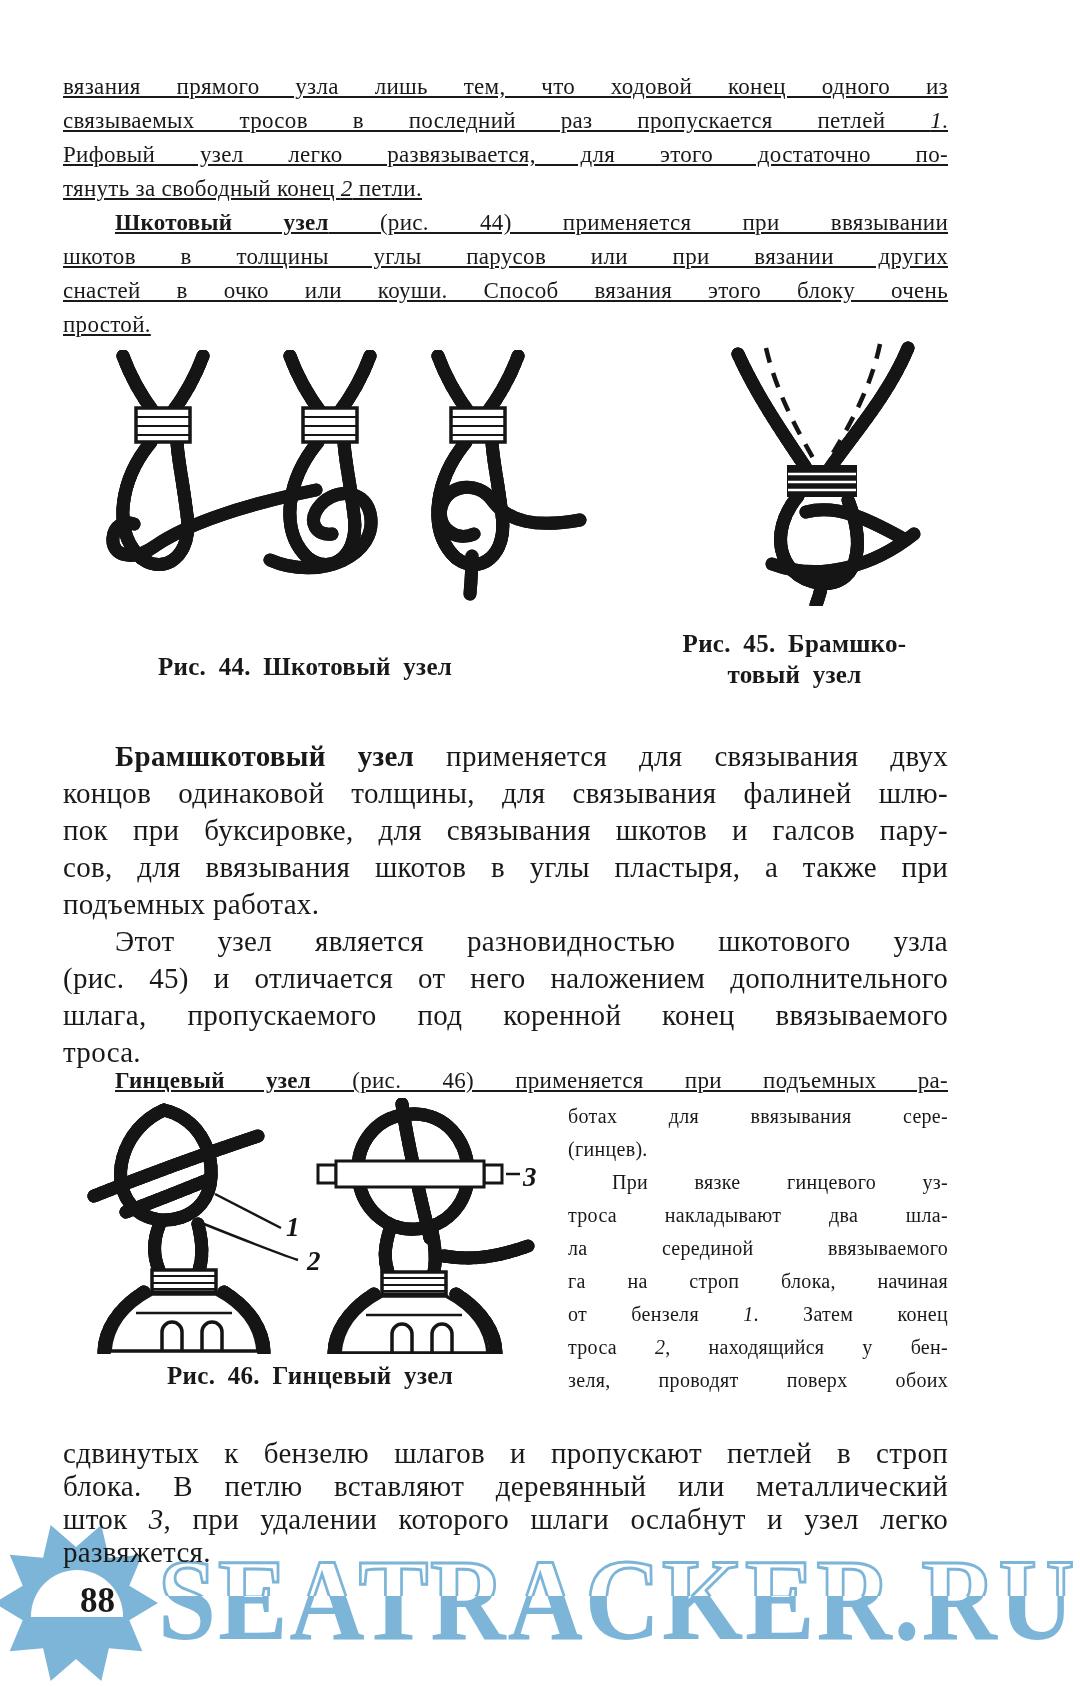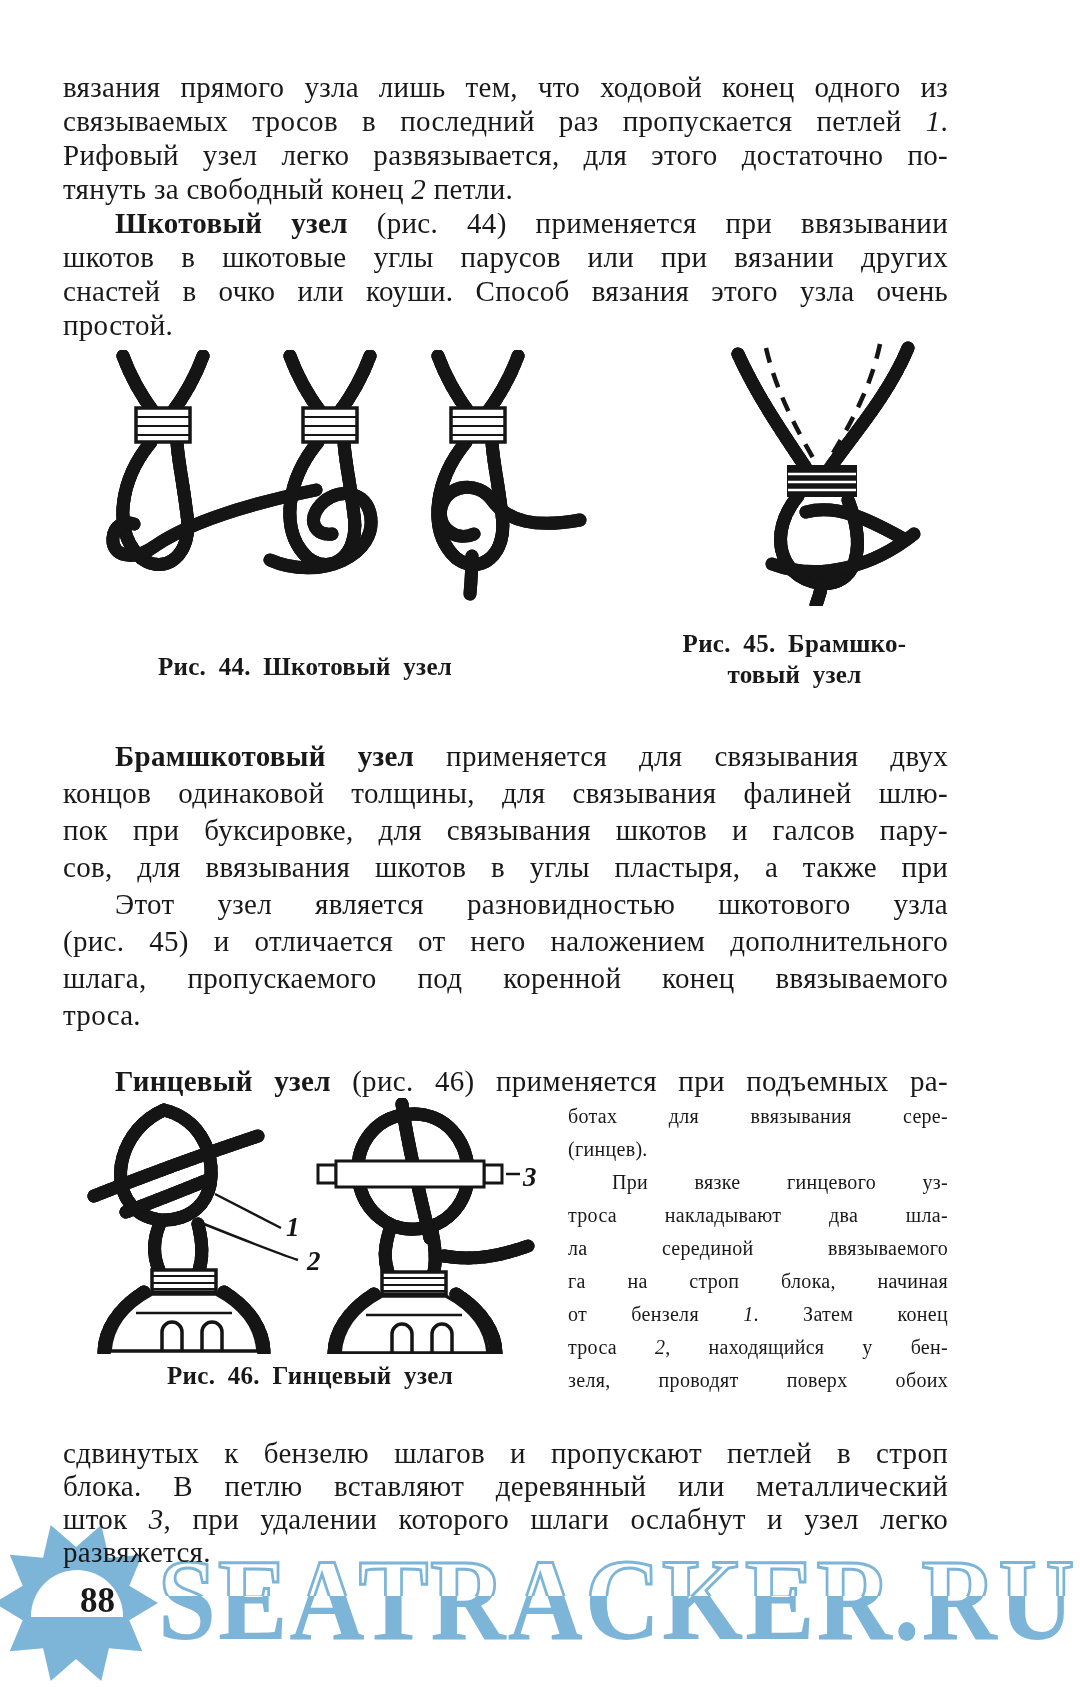--- a/index.html
+++ b/index.html
@@ -6,21 +6,21 @@
   #page{position:relative;width:1080px;height:1687px;background:#ffffff;overflow:hidden;
         font-family:"Liberation Serif",serif;color:#191919;}
   .tblock{position:absolute;z-index:2;}
   .ln{text-align:justify;letter-spacing:0.3px;}
   .jl{text-align-last:justify;-moz-text-align-last:justify;}
   .lf{text-align-last:left;}
   .ind{padding-left:52px;}
   .ind2{padding-left:44px;}
   .b{font-weight:bold;}
   .i{font-style:italic;}
-  .body1{font-size:29px;line-height:34px;width:885px;}
+  .body1{font-size:23px;line-height:34px;width:885px;text-decoration:underline;}
   .body2{font-size:29px;line-height:37px;width:885px;}
   .body3{font-size:20px;line-height:33px;width:380px;}
   .body4{font-size:29px;line-height:33px;width:885px;}
   .cap{position:absolute;z-index:2;font-weight:bold;font-size:25px;line-height:31px;
        text-align:center;word-spacing:6px;letter-spacing:0.3px;}
   .figsvg{position:absolute;z-index:2;}
   
   .rb{fill:none;stroke:#151515;stroke-width:13;stroke-linecap:round;}
   .rw{fill:none;stroke:#ffffff;stroke-width:8.5;stroke-linecap:round;}
   .rh{fill:none;stroke:#151515;stroke-width:8.5;stroke-dasharray:2.5 5.5;stroke-linecap:butt;}
@@ -45,22 +45,22 @@
 <body>
 
 <div id="page">
 
   <div class="tblock body1" style="left:63px;top:70px;">
     <div class="ln jl"><span>вязания прямого узла лишь тем, что ходовой конец одного из</span></div>
     <div class="ln jl"><span>связываемых тросов в последний раз пропускается петлей </span><span class="i">1</span><span>.</span></div>
     <div class="ln jl"><span>Рифовый узел легко развязывается, для этого достаточно по-</span></div>
     <div class="ln lf"><span>тянуть за свободный конец </span><span class="i">2</span><span> петли.</span></div>
     <div class="ln jl ind"><span class="b">Шкотовый узел</span><span> (рис. 44) применяется при ввязывании</span></div>
-    <div class="ln jl"><span>шкотов в шкотовые углы парусов или при вязании других</span></div>
-    <div class="ln jl"><span>снастей в очко или коуши. Способ вязания этого узла очень</span></div>
+    <div class="ln jl"><span>шкотов в толщины углы парусов или при вязании других</span></div>
+    <div class="ln jl"><span>снастей в очко или коуши. Способ вязания этого блоку очень</span></div>
     <div class="ln lf"><span>простой.</span></div>
   </div>
 
   <svg class="figsvg" style="left:68px;top:350px;" width="520" height="252" viewBox="0 0 520 252">
 
     <path id="f44a" d="M 55,6 C 63,28 75,48 87,64" class="rb"></path>
       <use href="#f44a" class="rw"></use>
       <use href="#f44a" class="rh"></use>
     <path id="f44b" d="M 135,6 C 127,28 115,48 103,64" class="rb"></path>
       <use href="#f44b" class="rw"></use>
@@ -139,20 +139,21 @@
   <div class="cap" style="left:672px;top:628px;width:245px;">
     <div>Рис. 45. Брамшко-</div>
     <div>товый узел</div>
   </div>
 
   <div class="tblock body2" style="left:63px;top:738px;">
     <div class="ln jl ind"><span class="b">Брамшкотовый узел</span><span> применяется для связывания двух</span></div>
     <div class="ln jl"><span>концов одинаковой толщины, для связывания фалиней шлю-</span></div>
     <div class="ln jl"><span>пок при буксировке, для связывания шкотов и галсов пару-</span></div>
     <div class="ln jl"><span>сов, для ввязывания шкотов в углы пластыря, а также при</span></div>
+    <div class="ln lf"><span>подъемных работах.</span></div>
     <div class="ln jl ind"><span>Этот узел является разновидностью шкотового узла</span></div>
     <div class="ln jl"><span>(рис. 45) и отличается от него наложением дополнительного</span></div>
     <div class="ln jl"><span>шлага, пропускаемого под коренной конец ввязываемого</span></div>
     <div class="ln lf"><span>троса.</span></div>
   </div>
 
   <div class="tblock body1" style="left:63px;top:1064px;">
     <div class="ln jl ind"><span class="b">Гинцевый узел</span><span> (рис. 46) применяется при подъемных ра-</span></div>
   </div>
 

